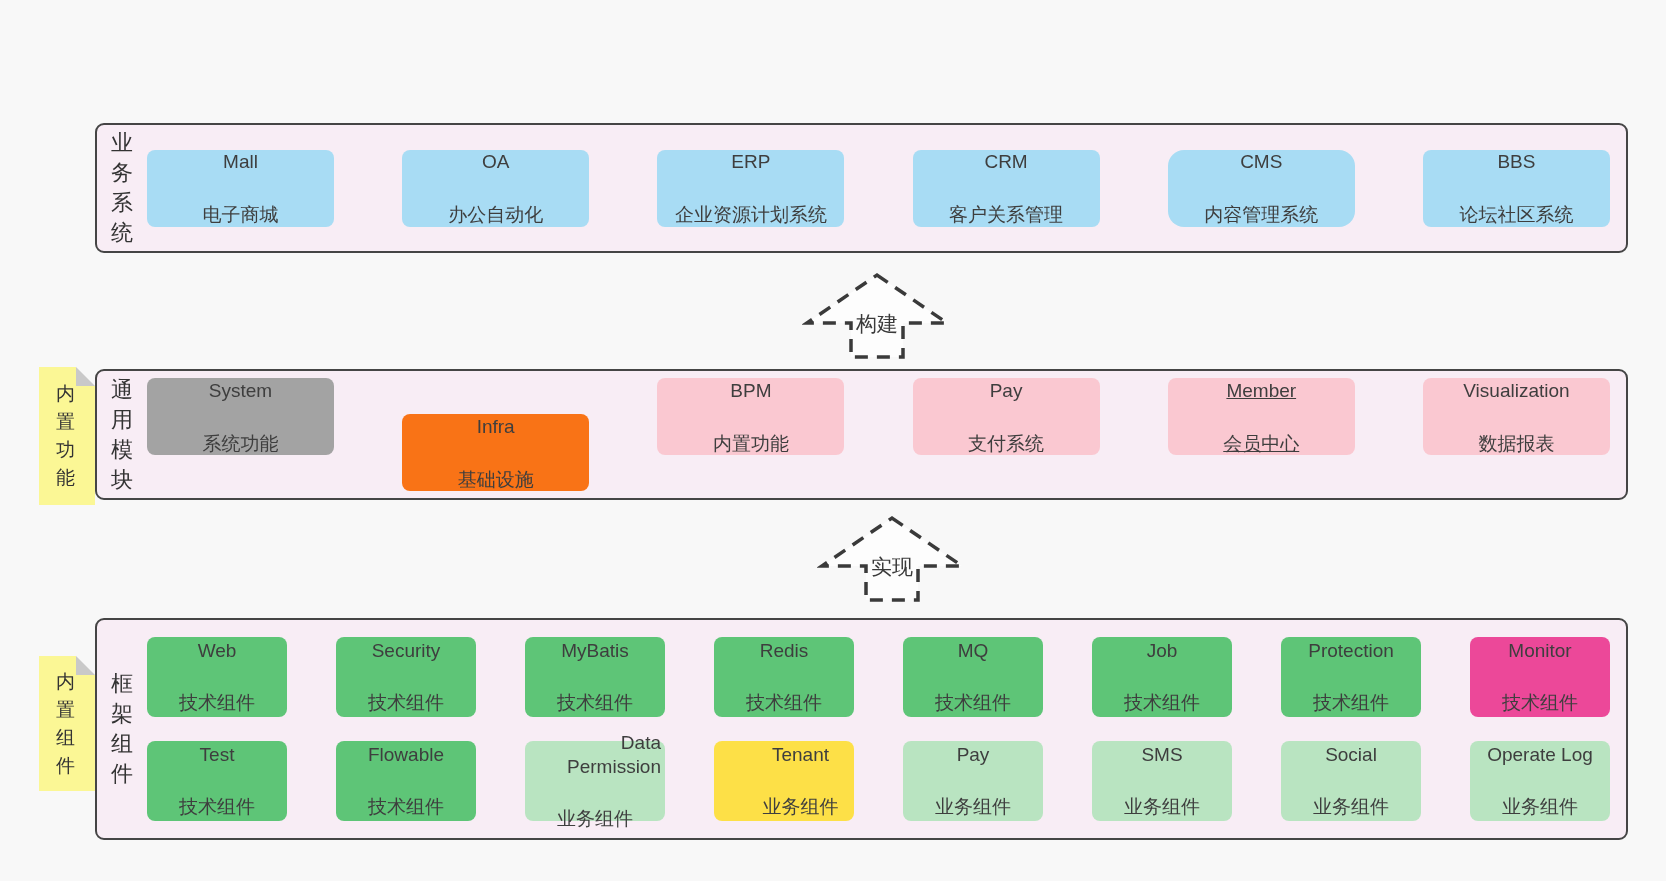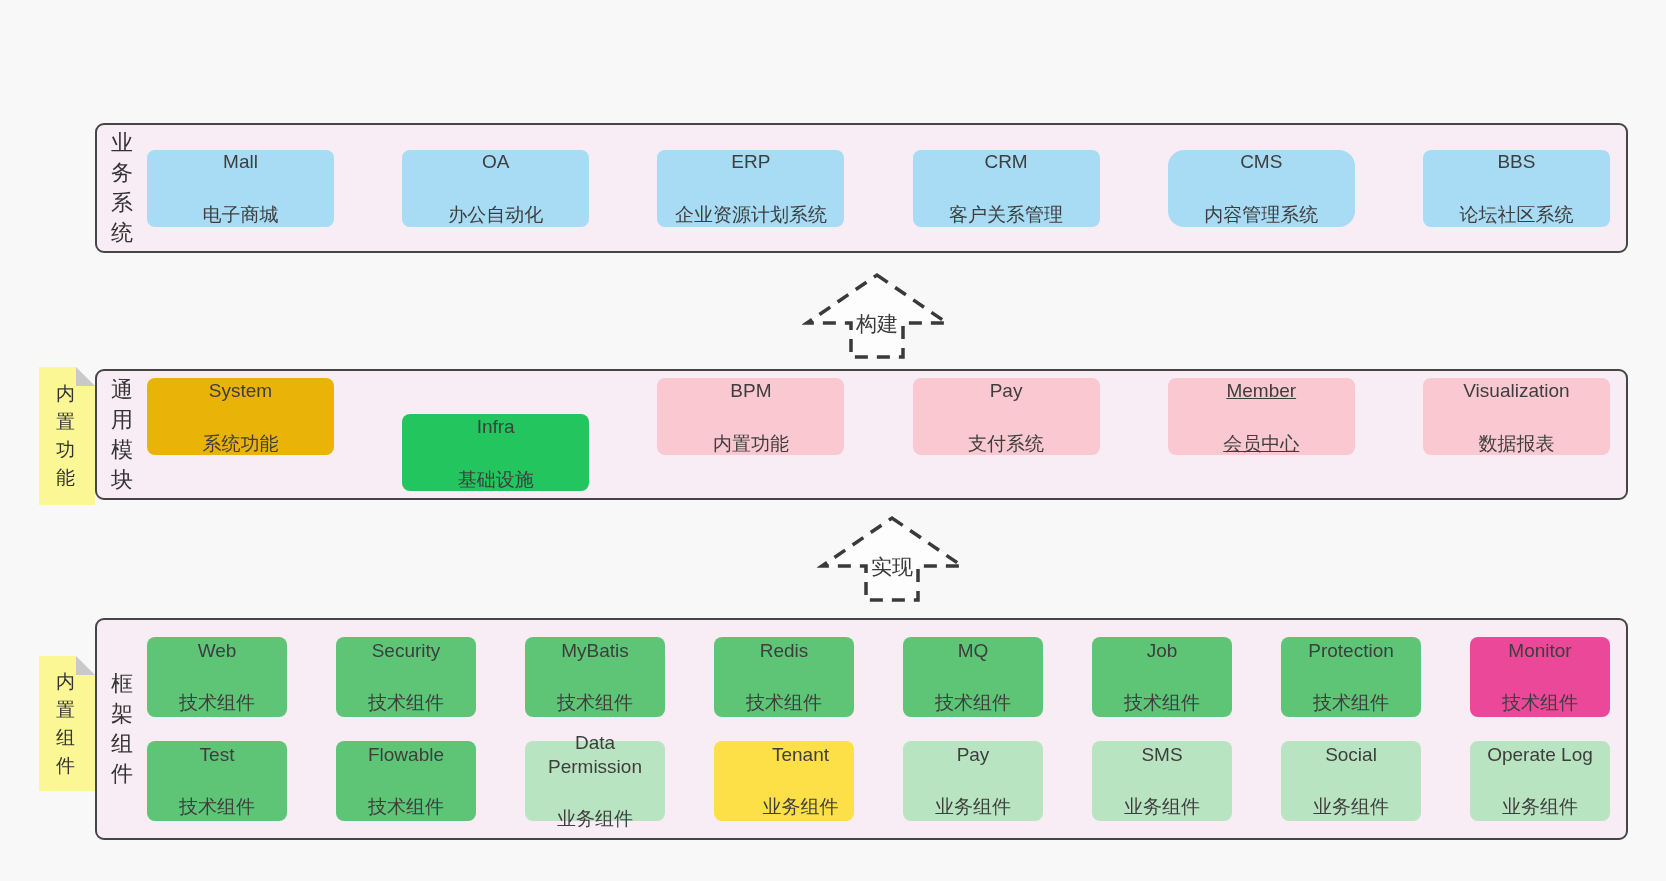--- a/index.html
+++ b/index.html
@@ -46,21 +46,21 @@
     padding:0 16px 0 12px;
     min-width:0;
   }
   .box-row{display:flex;justify-content:space-between;}
   .box{
     border-radius:8px;
     display:flex;
     flex-direction:column;
     justify-content:center;
     align-items:center;
-    text-align:center;
+    text-align:right;
     font-size:19px;
     line-height:25px;
     color:#3e3e3e;
     padding:2px 4px;
     box-sizing:border-box;
     gap:28px;
   }
   .band-business .box,.band-modules .box{width:187px;height:77px;}
   .band-components .box{width:140px;height:80px;line-height:24px;}
   
@@ -157,25 +157,25 @@
   </div>
 
   <div class="note note-modules">
     <div class="note-text">内置功能</div>
   </div>
 
   <section class="band band-modules">
     <div class="band-label">通用模块</div>
     <div class="rows">
         <div class="box-row">
-          <div class="box" style="background: #eab308;">
+          <div class="box" style="background: #a3a3a3;">
             <div class="box-name">System</div>
             <div class="box-desc">系统功能</div>
           </div>
-          <div class="box" style="background: #22c55e; margin-top: 36px;">
+          <div class="box" style="background: #f97316; margin-top: 36px;">
             <div class="box-name">Infra</div>
             <div class="box-desc">基础设施</div>
           </div>
           <div class="box" style="background: rgb(250, 200, 209);">
             <div class="box-name">BPM</div>
             <div class="box-desc">内置功能</div>
           </div>
           <div class="box" style="background: rgb(250, 200, 209);">
             <div class="box-name">Pay</div>
             <div class="box-desc">支付系统</div>

